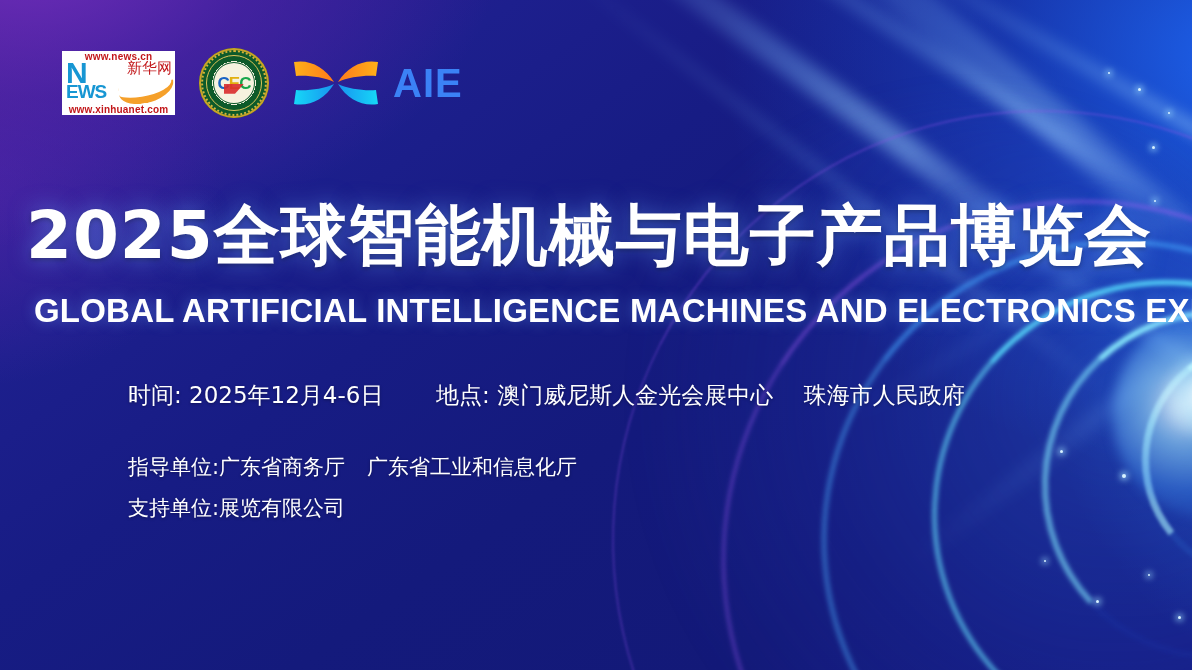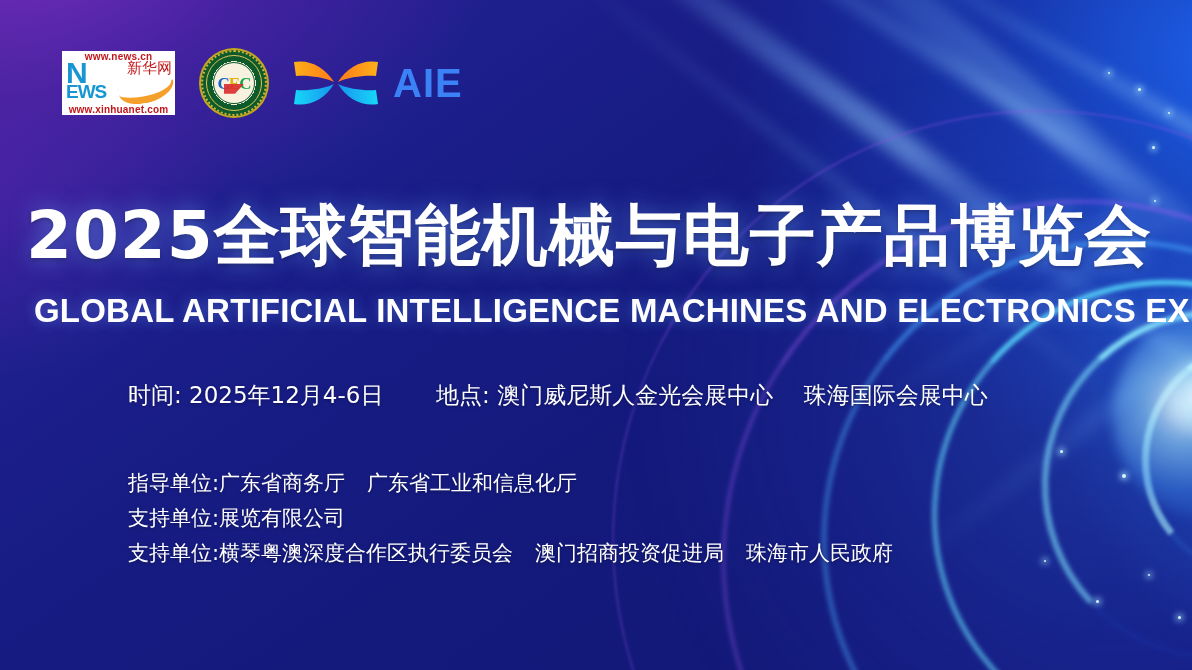--- a/index.html
+++ b/index.html
@@ -165,21 +165,21 @@
   .cecc-ring2{
     position:absolute; inset:7px; border-radius:50%;
     border:1px solid #e0c558;
   }
   .cecc-inner{
     position:absolute; inset:14px; border-radius:50%;
     background:#f6f2df; display:flex; align-items:center; justify-content:center;
     box-shadow:0 0 0 1px #0d5a2a inset;
   }
   .cecc-letters{ font-size:17px; font-weight:bold; letter-spacing:-1px;
-    font-family:Liberation Serif, serif; line-height:1;}
+    font-family:Liberation Sans, sans-serif; line-height:1;}
   .cecc-letters i{ font-style:normal; }
   .cecc-c1{ color:#1a63c4; }
   .cecc-e{ color:#e2b010; }
   .cecc-c2{ color:#18a64b; }
   .cecc-bar{ position:absolute; left:50%; top:52%; transform:translate(-50%,0);
     width:20px; height:10px; background:#d92b2b; clip-path:polygon(0 0,100% 0,55% 100%,0 100%); opacity:.9;}
 
   
   .logo-aie{ display:flex; align-items:center; gap:14px; }
   .aie-mark{ position:relative; width:86px; height:56px; }
@@ -205,22 +205,22 @@
 
   .meta-line{
     position:absolute; left:128px; top:380px;
     color:#ffffff; font-size:23px; line-height:30px; white-space:nowrap;
     font-family:"DejaVu Sans","Liberation Sans",sans-serif;
     text-shadow:0 1px 3px rgba(0,0,0,.35);
   }
   .meta-line .gap{ display:inline-block; width:38px; }
 
   .orgs{
-    position:absolute; left:128px; top:470px;
-    display:flex; flex-direction:column; gap:9px;
+    position:absolute; left:128px; top:454px;
+    display:flex; flex-direction:column; gap:15px;
   }
   .org-line{
     color:#ffffff; font-size:21px; line-height:26px; white-space:nowrap;
     font-family:"DejaVu Sans","Liberation Sans",sans-serif;
     text-shadow:0 1px 3px rgba(0,0,0,.35);
   }
   .org-line .gap{ display:inline-block; width:22px; }
 </style>
 </head>
 <body>
@@ -325,28 +325,25 @@
   <div class="title-cn">2025全球智能机械与电子产品博览会</div>
   <div class="title-en">GLOBAL ARTIFICIAL INTELLIGENCE MACHINES AND ELECTRONICS EXPO</div>
 
   <div class="meta-line">
     <span>时间:</span>
     <span>2025年12月4-6日</span>
     <span class="gap"></span>
     <span>地点:</span>
     <span>澳门威尼斯人金光会展中心</span>
     <span class="gap" style="width:16px"></span>
-    <span>珠海国际会展中心</span>
+    <span>珠海市人民政府</span>
   </div>
 
   <div class="orgs">
     <div class="org-line">
       <span>指导单位:</span><span>广东省商务厅</span><span class="gap"></span><span>广东省工业和信息化厅</span>
     </div>
     <div class="org-line">
       <span>支持单位:</span><span>展览有限公司</span>
     </div>
-    <div class="org-line">
-      <span>支持单位:</span><span>横琴粤澳深度合作区执行委员会</span><span class="gap"></span><span>澳门招商投资促进局</span><span class="gap"></span><span>珠海市人民政府</span>
-    </div>
   </div>
 
 </div>
 
 </body></html>

